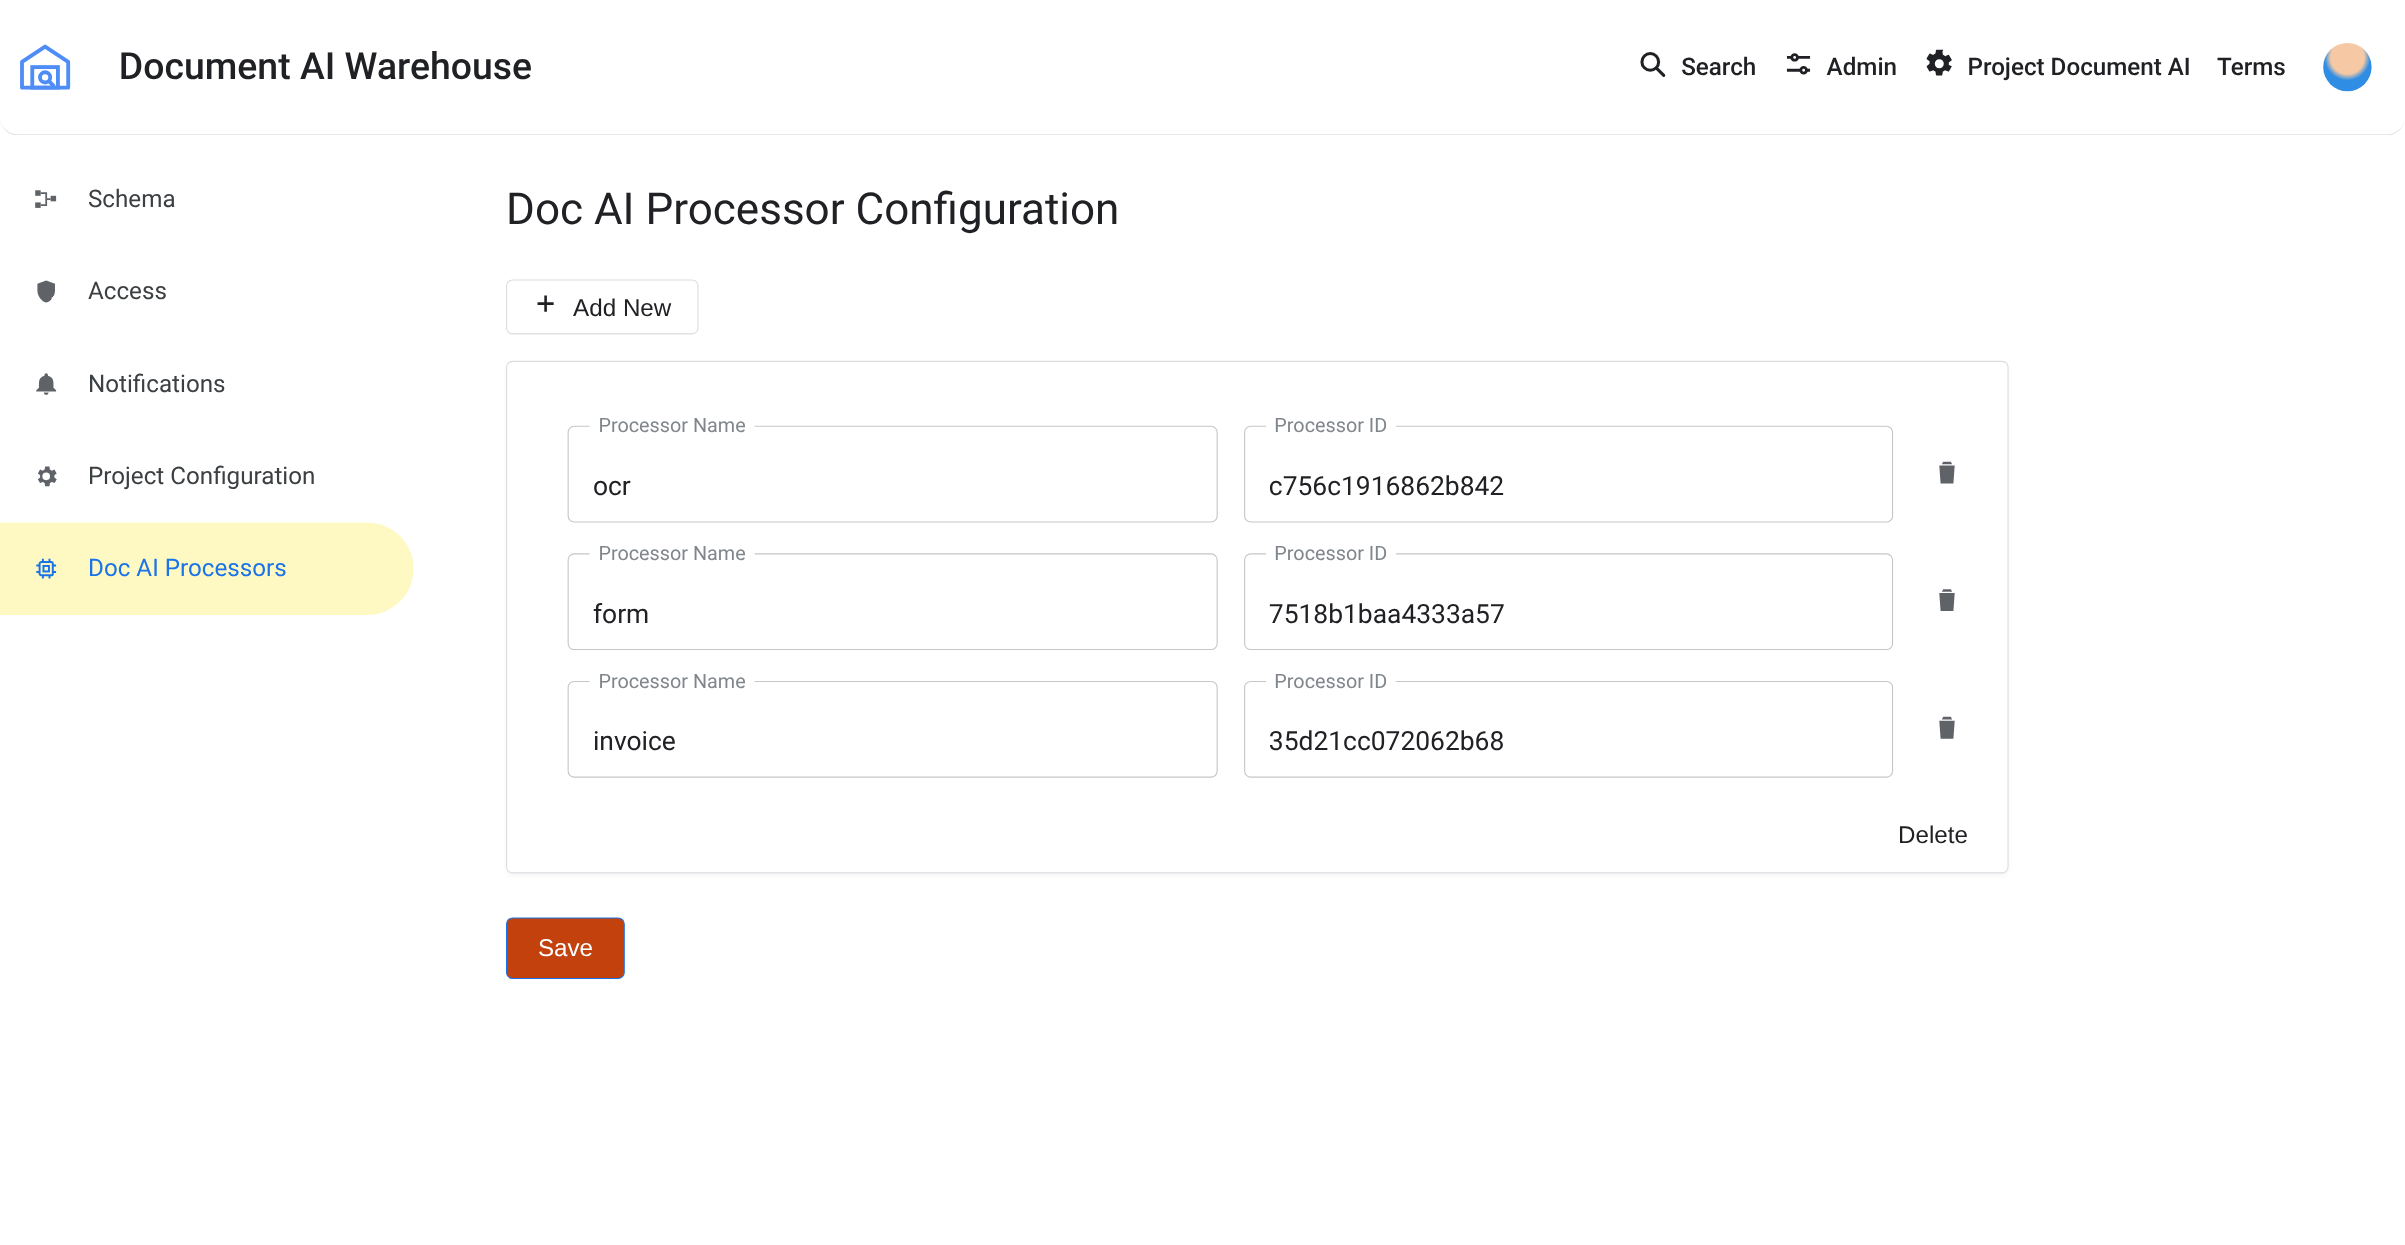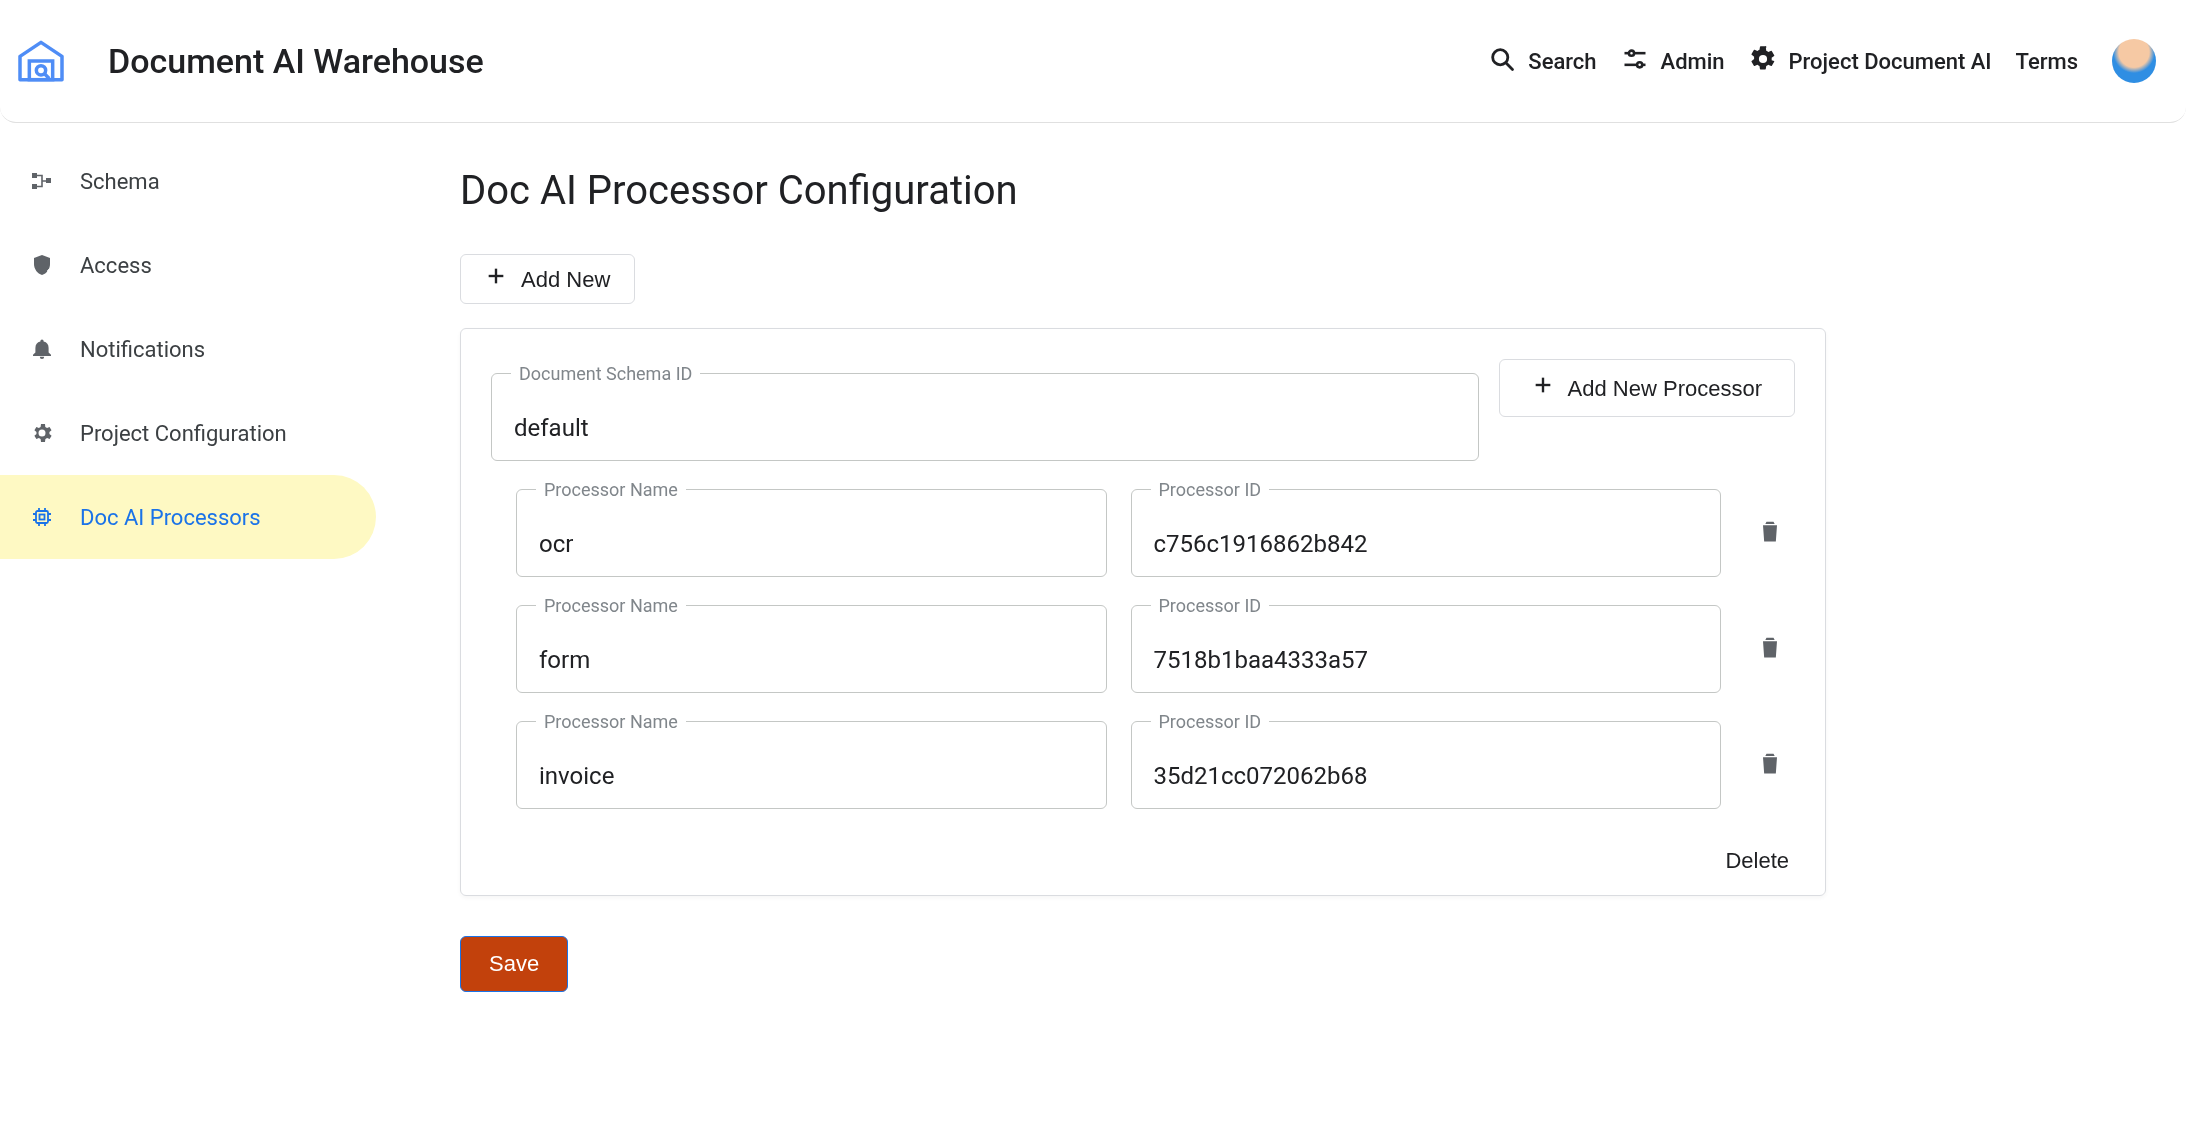--- a/index.html
+++ b/index.html
@@ -290,35 +290,20 @@
             <line x1="12" y1="4" x2="12" y2="20"></line>
             <line x1="4" y1="12" x2="20" y2="12"></line>
           </svg>
       </span>
       <span>Add New</span>
     </button>
 
     
     <div class="card">
 
-      <div class="row-top">
-        <div class="field">
-          <label>Document Schema ID</label>
-          <input type="text" value="default" style="">
-        </div>
-        <button class="btn plain add-proc-btn">
-          <span>
-            <svg width="22" height="22" viewBox="0 0 24 24" stroke="#202124" stroke-width="2.6">
-                <line x1="12" y1="4" x2="12" y2="20"></line>
-                <line x1="4" y1="12" x2="20" y2="12"></line>
-              </svg>
-          </span>
-          <span>Add New Processor</span>
-        </button>
-      </div>
 
       <div class="proc-row">
         <div class="field">
           <label>Processor Name</label>
           <input type="text" value="ocr" style="">
         </div>
         <div class="field">
           <label>Processor ID</label>
           <input type="text" value="c756c1916862b842" style="">
         </div>

